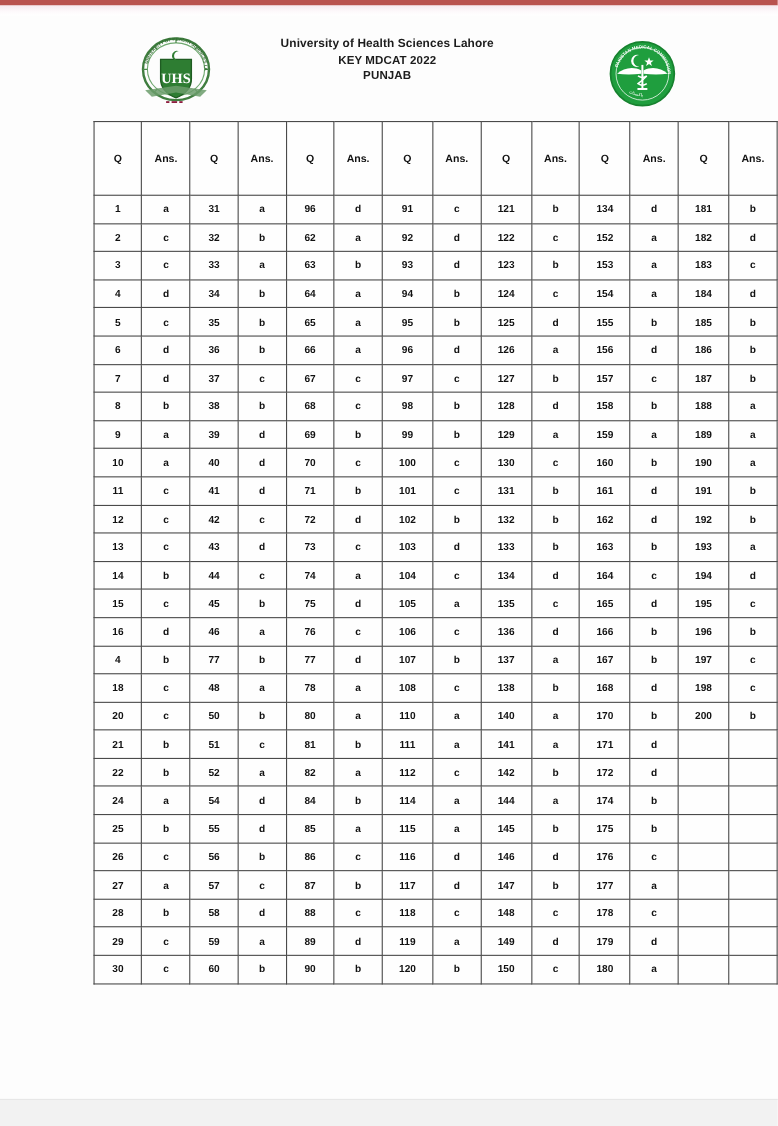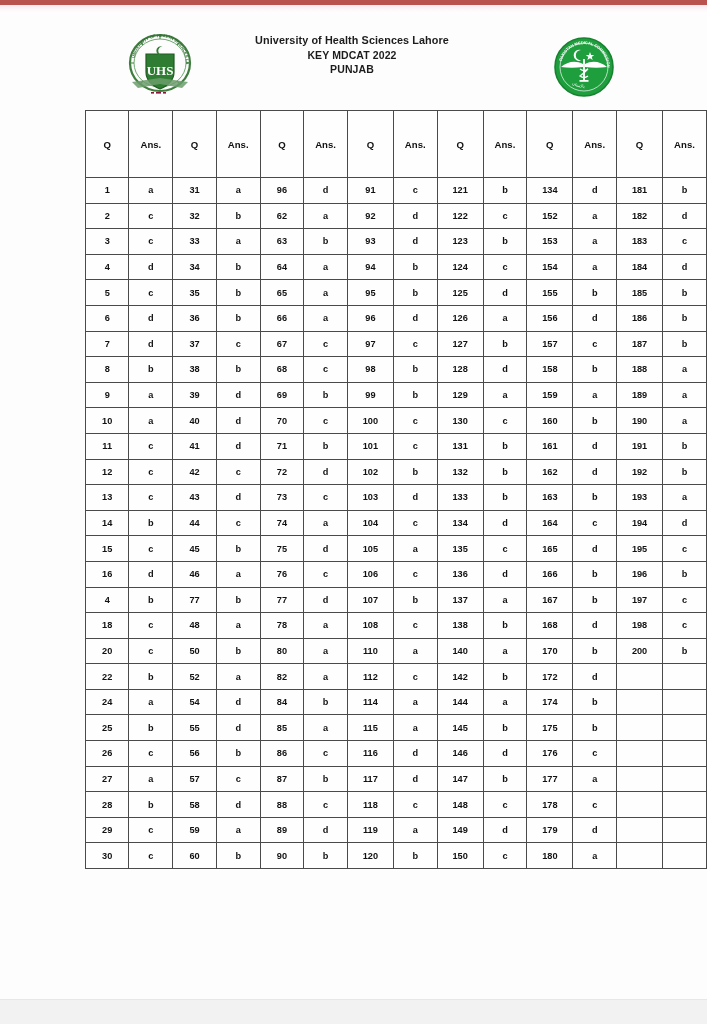--- a/index.html
+++ b/index.html
@@ -538,20 +538,36 @@
             <td>110</td>
             <td>a</td>
             <td>140</td>
             <td>a</td>
             <td>170</td>
             <td>b</td>
             <td>200</td>
             <td>b</td>
           </tr>
           <tr>
+            <td>21</td>
+            <td>b</td>
+            <td>51</td>
+            <td>c</td>
+            <td>81</td>
+            <td>b</td>
+            <td>111</td>
+            <td>a</td>
+            <td>141</td>
+            <td>a</td>
+            <td>171</td>
+            <td>d</td>
+            <td class="empty-cell"></td>
+            <td class="empty-cell"></td>
+          </tr>
+          <tr>
             <td>22</td>
             <td>b</td>
             <td>52</td>
             <td>a</td>
             <td>82</td>
             <td>a</td>
             <td>112</td>
             <td>c</td>
             <td>142</td>
             <td>b</td>

